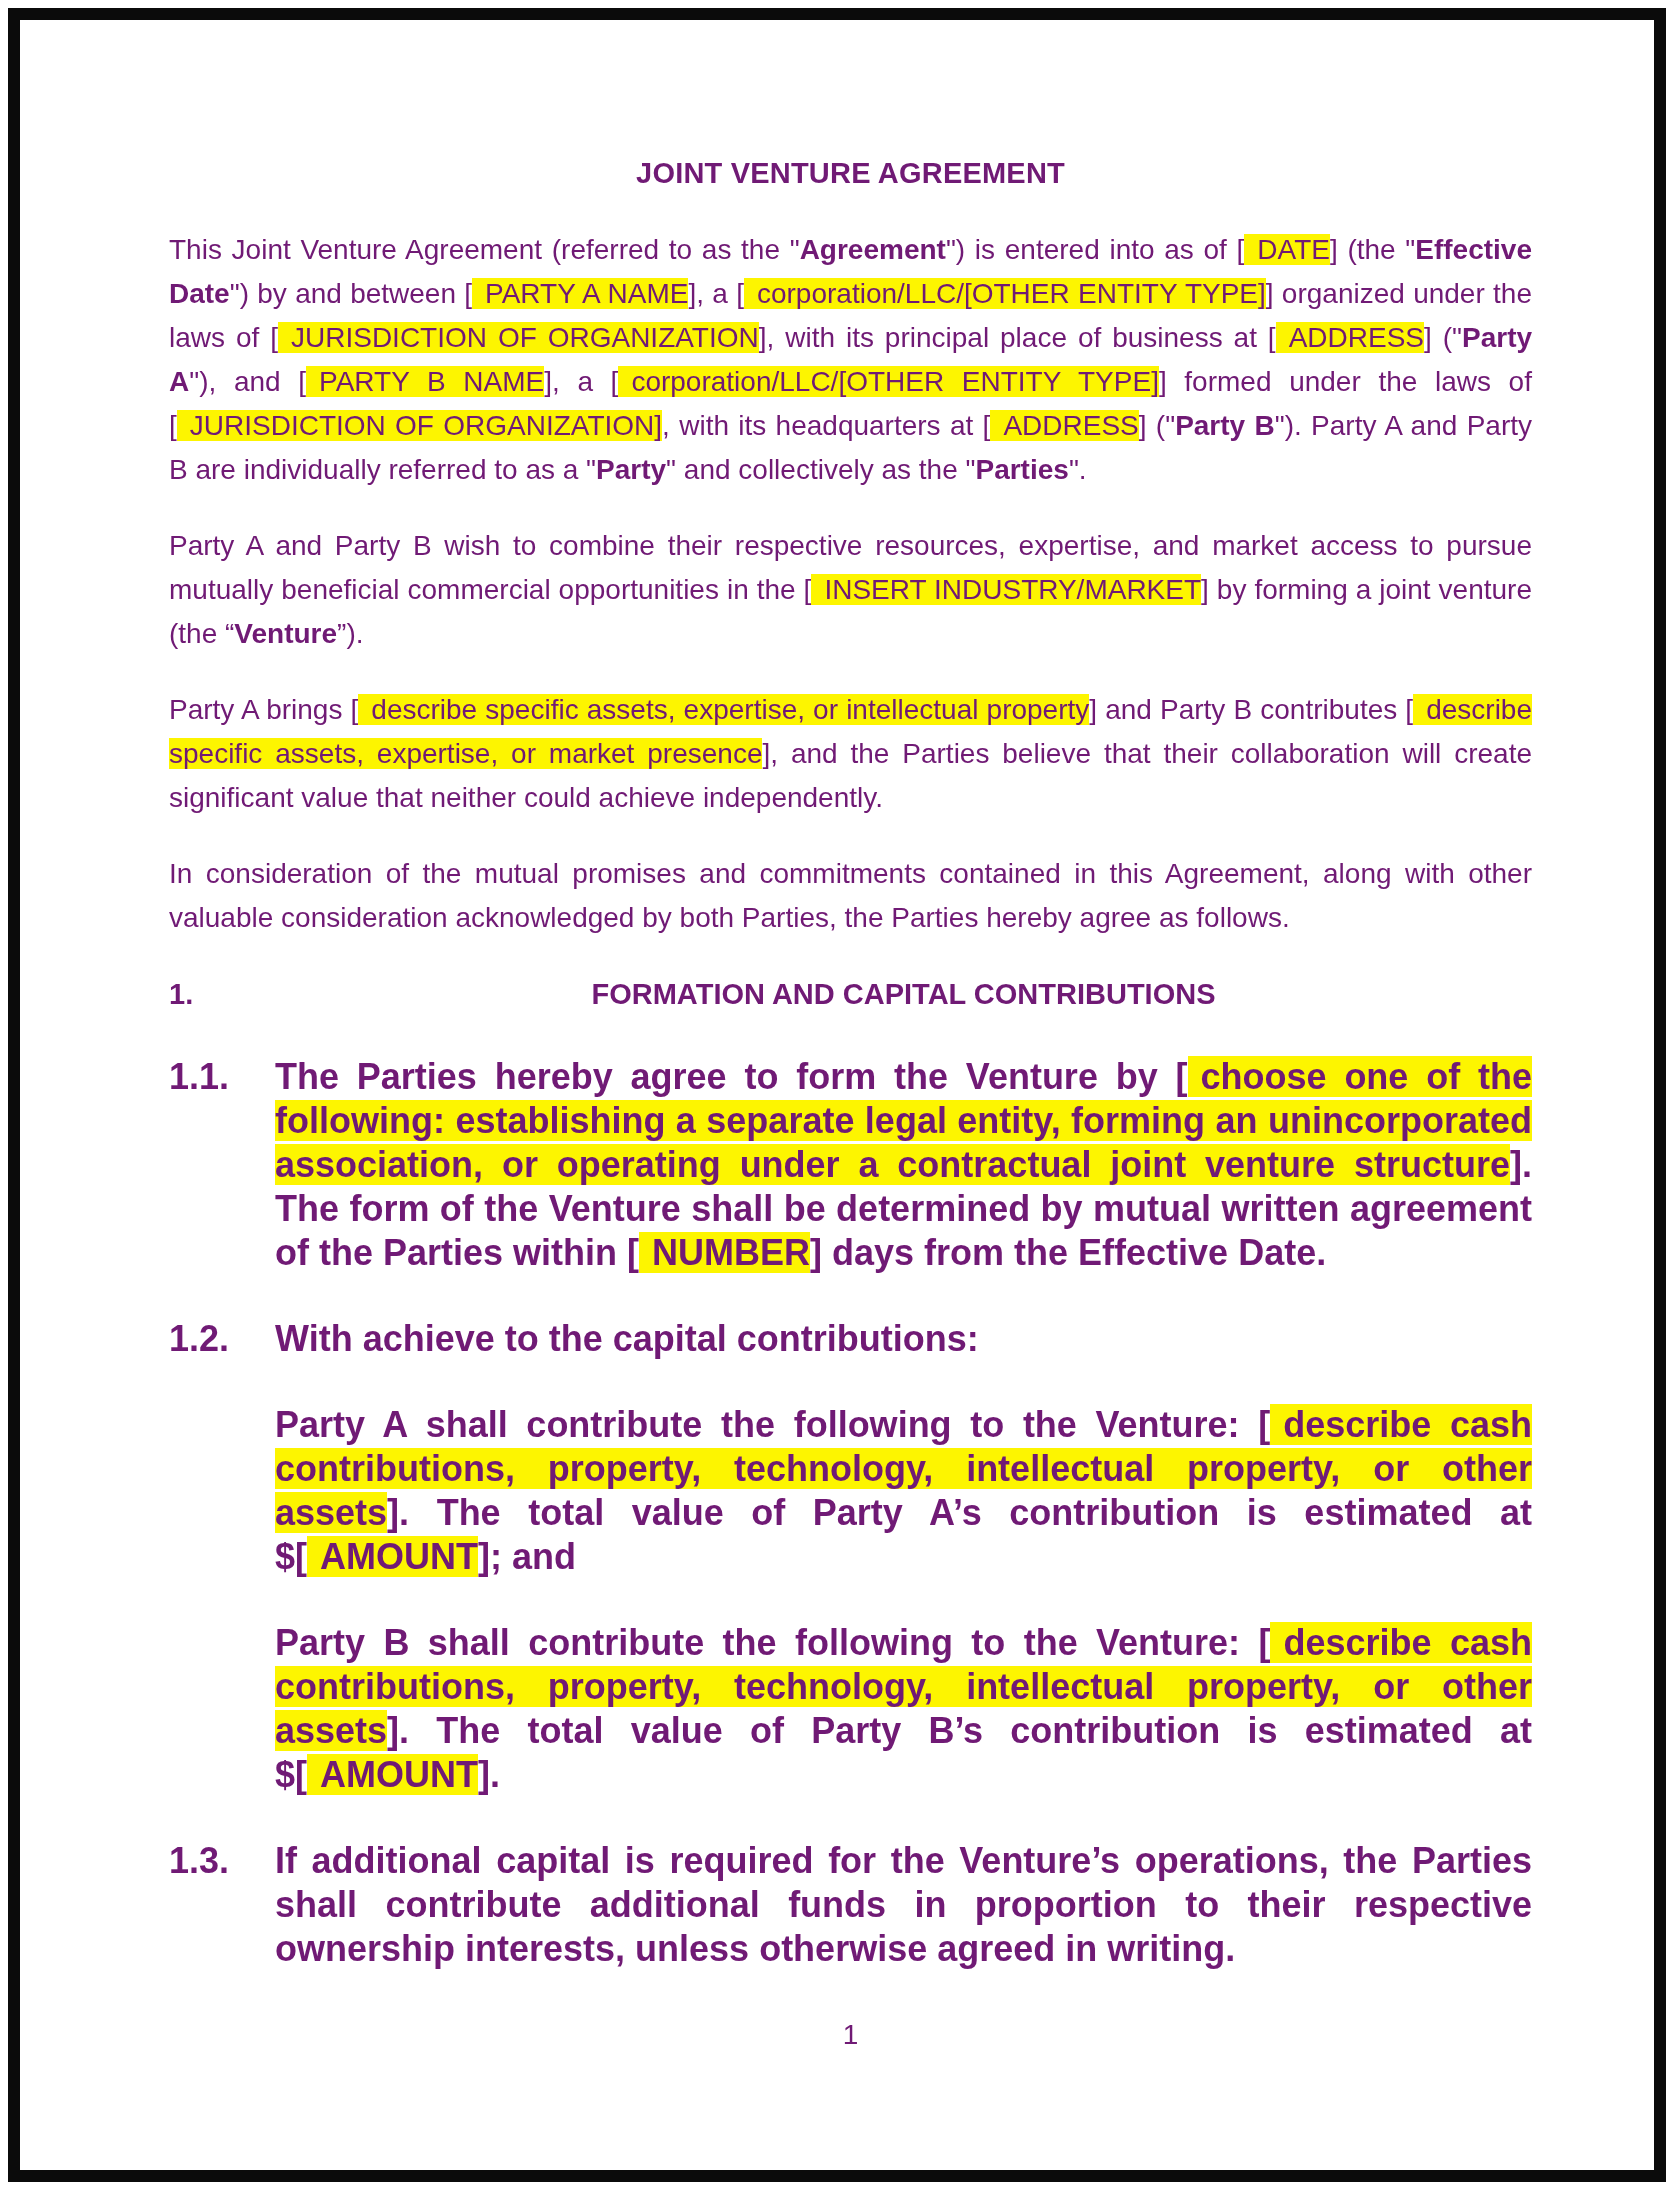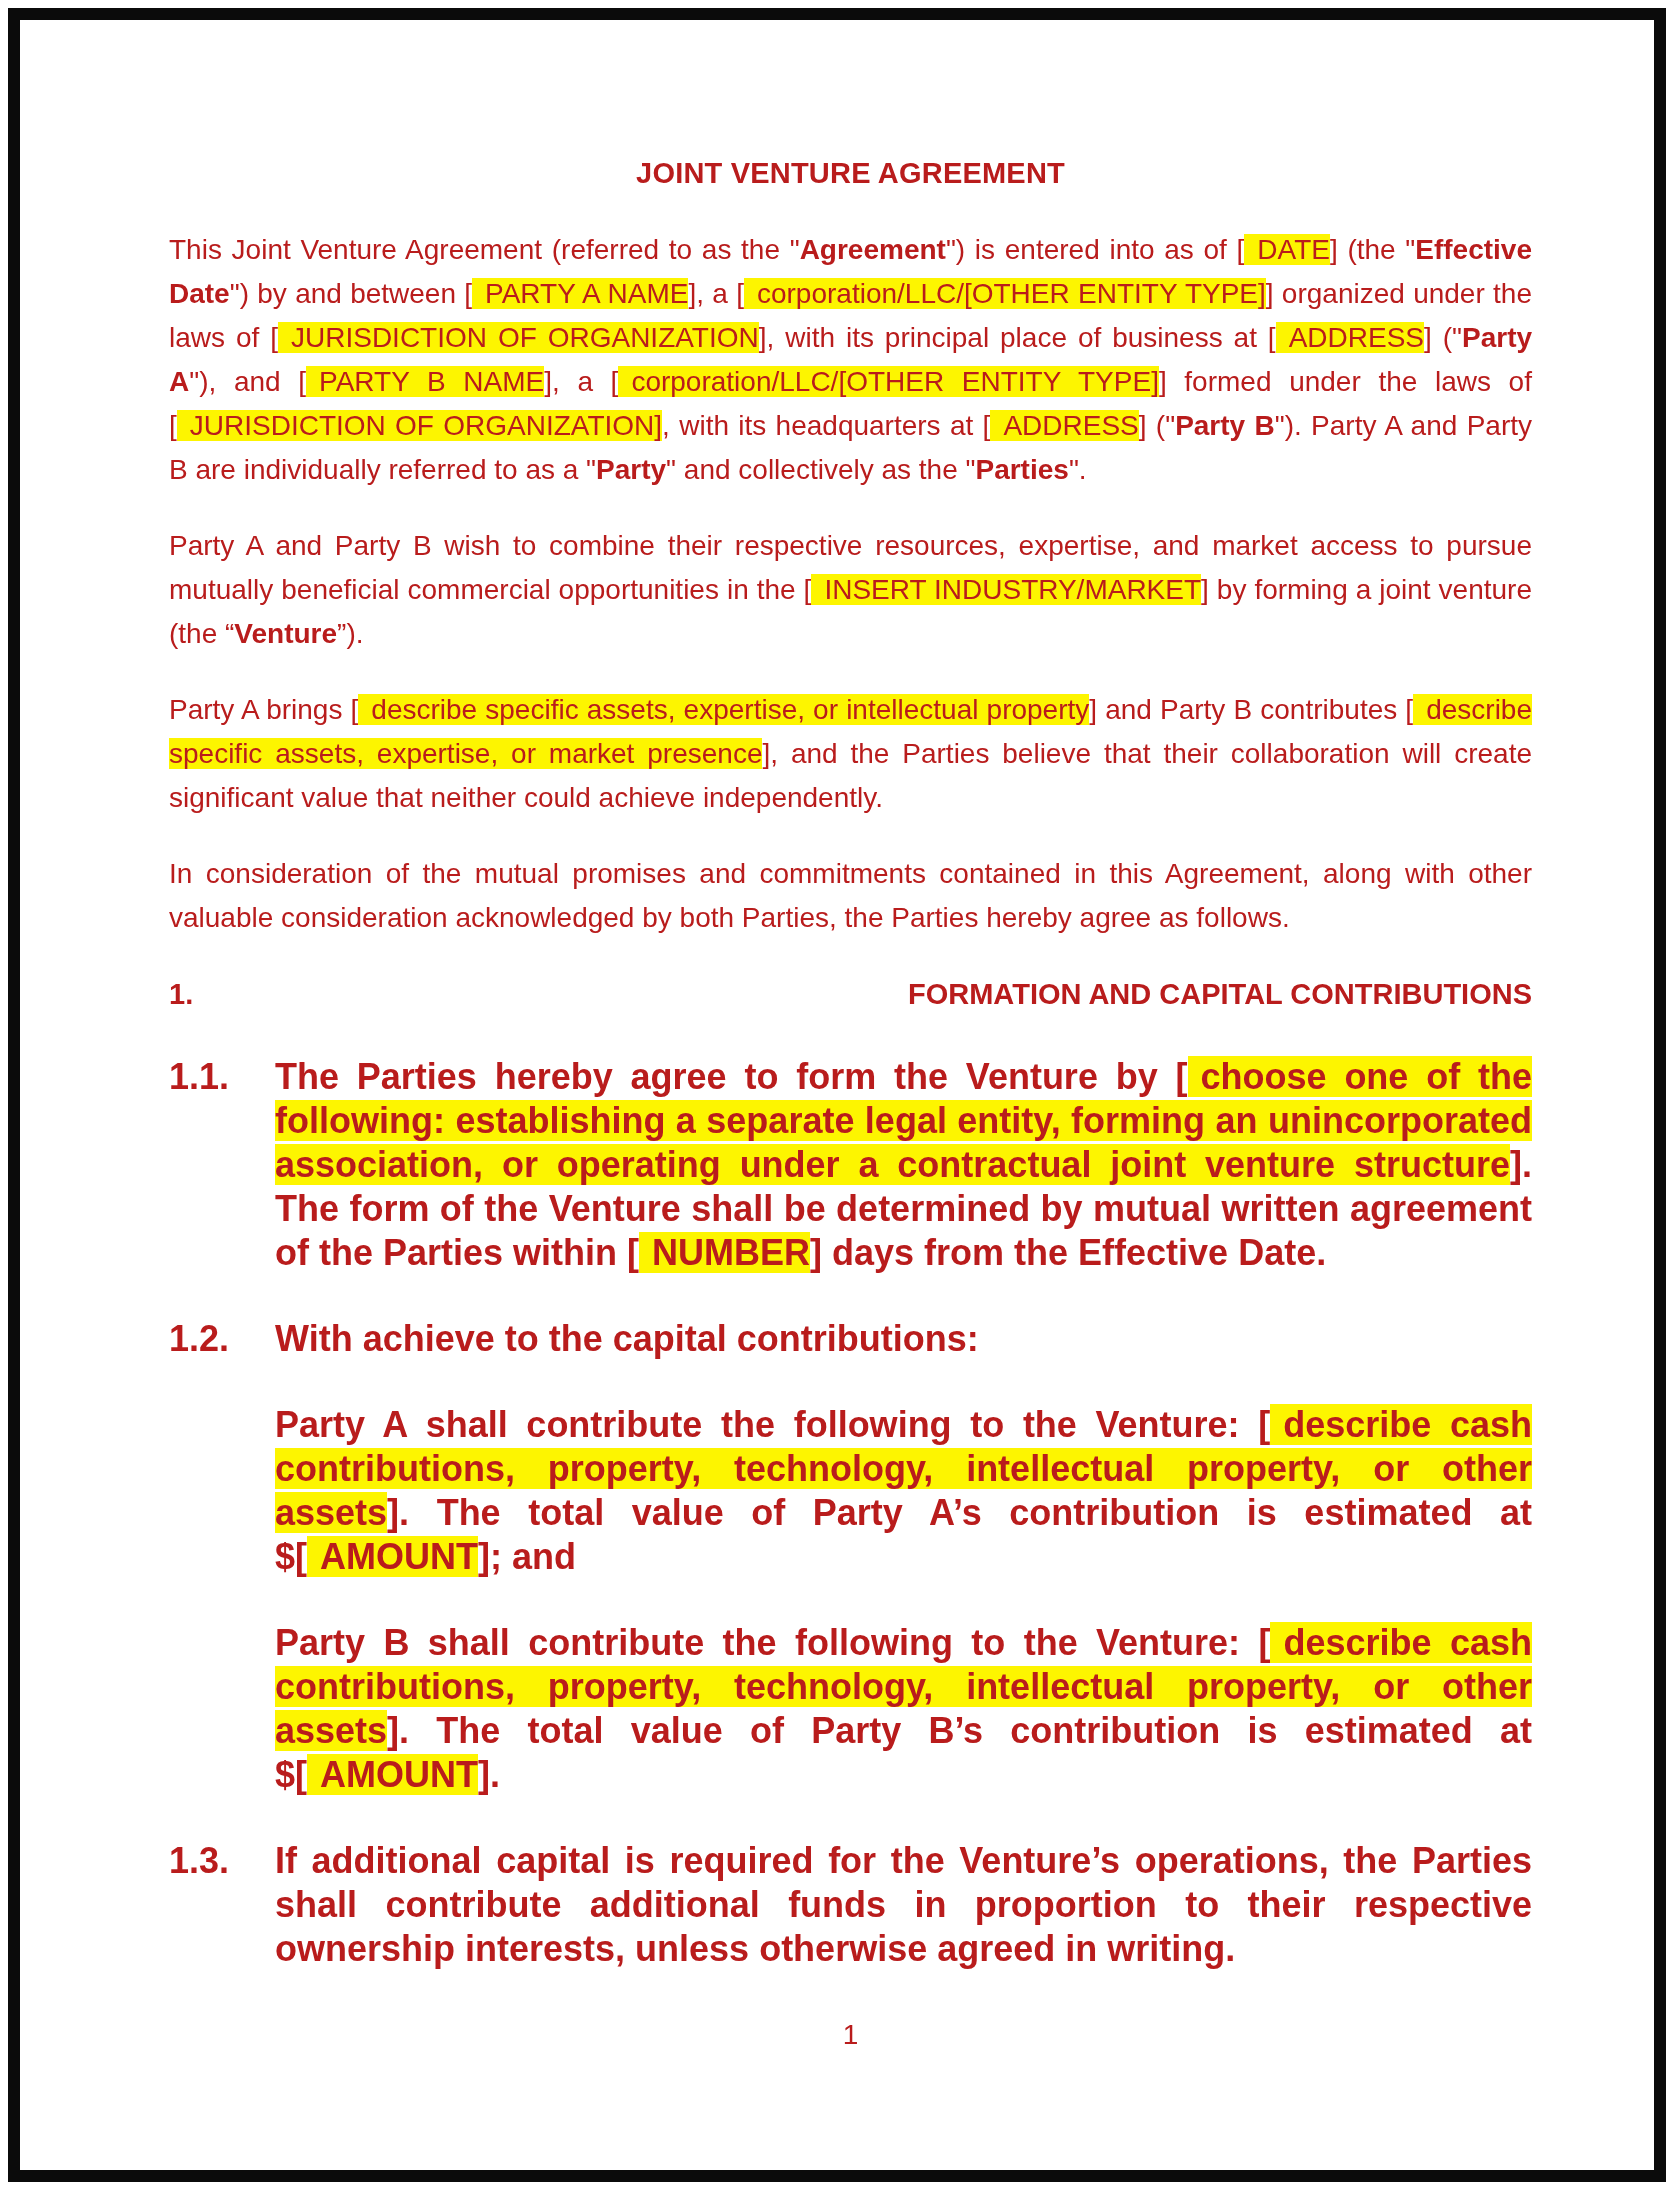--- a/index.html
+++ b/index.html
@@ -43,36 +43,36 @@
   .item {
     display: flex;
     font-size: 36px;
     line-height: 44px;
     margin-bottom: 42px;
     font-weight: bold;
   }
   .item .num { flex: 0 0 106px; }
   .item .body { flex: 1; text-align: justify; }
   .item.h1 { font-weight: bold; font-size: 29px; margin-bottom: 39px; }
-  .item.h1 .body { text-align: right; }
+  .item.h1 .body { text-align: center; }
   .item.l2 { padding-left: 106px; }
   .item.l2 .num { flex: 0 0 139px; }
   .hl { background: var(--hl, #fdf500); padding-left: 13px; }
   .b { font-weight: bold; }
   .page-number {
     text-align: center;
     font-size: 28px;
     line-height: 44px;
     margin-top: 26px;
   }
 </style>
 </head>
 <body>
 
-<div class="page" style="color: #b91c1c;">
+<div class="page" style="color: #701a75;">
   <div class="frame"></div>
   <div class="content">
     <h1 class="doc-title">JOINT VENTURE AGREEMENT</h1>
     <div id="doc-body">
         <p class="para"><span>This Joint Venture Agreement (referred to as the "</span><span class="b">Agreement</span><span>") is entered into as of [</span><span class="hl">DATE</span><span>] (the "</span><span class="b">Effective Date</span><span>") by and between [</span><span class="hl">PARTY A NAME</span><span>], a [</span><span class="hl">corporation/LLC/[OTHER ENTITY TYPE]</span><span>] organized under the laws of [</span><span class="hl">JURISDICTION OF ORGANIZATION</span><span>], with its principal place of business at [</span><span class="hl">ADDRESS</span><span>] ("</span><span class="b">Party A</span><span>"), and [</span><span class="hl">PARTY B NAME</span><span>], a [</span><span class="hl">corporation/LLC/[OTHER ENTITY TYPE]</span><span>] formed under the laws of [</span><span class="hl">JURISDICTION OF ORGANIZATION]</span><span>, with its headquarters at [</span><span class="hl">ADDRESS</span><span>] ("</span><span class="b">Party B</span><span>"). Party A and Party B are individually referred to as a "</span><span class="b">Party</span><span>" and collectively as the "</span><span class="b">Parties</span><span>".</span></p>
         <p class="para"><span>Party A and Party B wish to combine their respective resources, expertise, and market access to pursue mutually beneficial commercial opportunities in the [</span><span class="hl">INSERT INDUSTRY/MARKET</span><span>] by forming a joint venture (the “</span><span class="b">Venture</span><span>”).</span></p>
         <p class="para"><span>Party A brings [</span><span class="hl">describe specific assets, expertise, or intellectual property</span><span>] and Party B contributes [</span><span class="hl">describe specific assets, expertise, or market presence</span><span>], and the Parties believe that their collaboration will create significant value that neither could achieve independently.</span></p>
         <p class="para"><span>In consideration of the mutual promises and commitments contained in this Agreement, along with other valuable consideration acknowledged by both Parties, the Parties hereby agree as follows.</span></p>
         <div class="item h1">
           <span class="num">1.</span>

